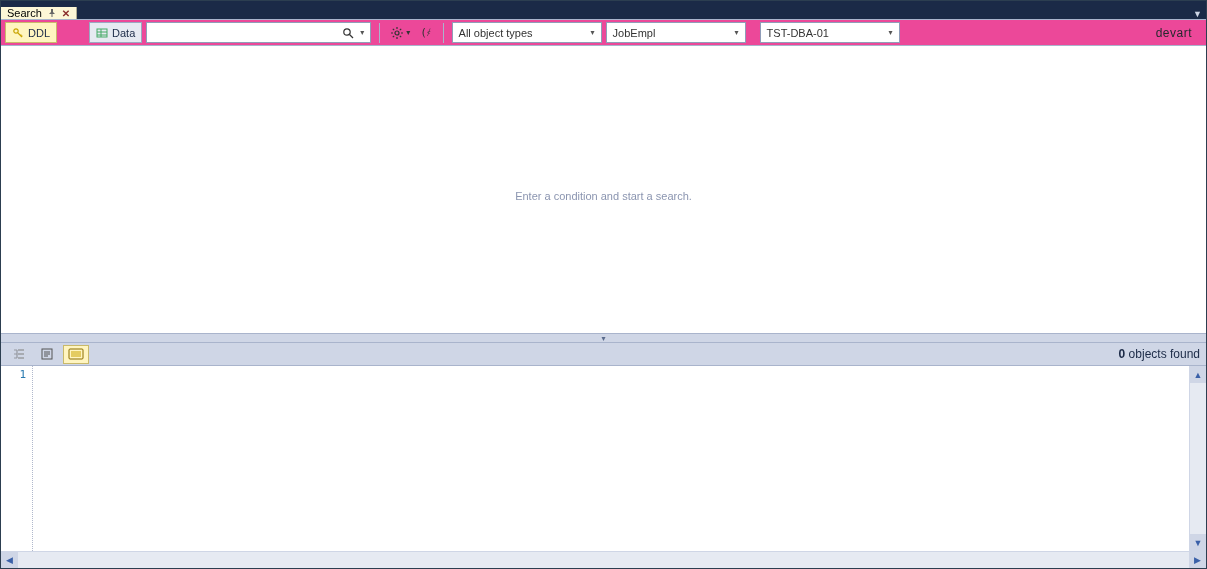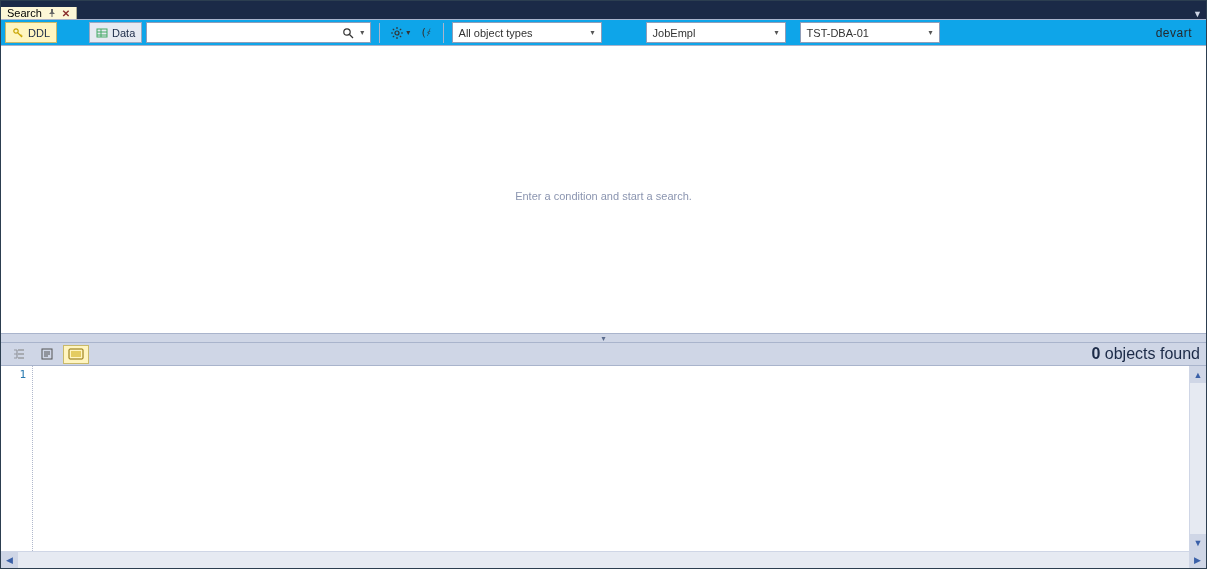--- a/index.html
+++ b/index.html
@@ -26,21 +26,21 @@
   }
   .tab .label { font-size: 11px; }
   .tab .pin, .tab .close { color: #555; font-size: 10px; cursor: pointer; }
   .tab .close { color: #8a2c2c; font-weight: bold; }
   .tabstrip-right { margin-left: auto; display: flex; align-items: center; padding-right: 4px; color: #cfd6e6; }
   .tabstrip-right .caret { font-size: 9px; cursor: pointer; }
 
   
   .toolbar {
     height: 27px;
-    background: #0ea5e9;
+    background: #ec4899;
     border-top: 1px solid #a9b4cc;
     border-bottom: 1px solid #a9b4cc;
     display: flex;
     align-items: center;
     padding: 0 4px;
     gap: 4px;
   }
   .tbtn {
     height: 21px;
     display: flex;
@@ -94,21 +94,21 @@
     display: flex;
     align-items: center;
     padding: 0 6px;
     justify-content: space-between;
     cursor: pointer;
     color: #333;
     font-size: 11px;
   }
   .combo .caret { font-size: 8px; color: #555; }
   .combo.obj { width: 150px; gap: 12px; }
-  .combo.db { width: 135px; margin-left: 40px; }
+  .combo.db { width: 135px; }
   .combo.srv { width: 135px; margin-left: 10px; }
 
   .brand {
     margin-left: auto;
     padding-right: 10px;
     color: #24292e;
     font-family: "Segoe UI", Arial, sans-serif;
     font-size: 12px;
     letter-spacing: 0.5px;
     font-weight: 400;
@@ -144,21 +144,21 @@
   .lowerbar {
     height: 23px;
     background: #cfd6e6;
     border-bottom: 1px solid #a9b4cc;
     display: flex;
     align-items: center;
     padding: 0 6px;
     gap: 4px;
   }
   .lowerbar .tbtn { height: 19px; padding: 0 4px; }
-  .lowerbar .right { margin-left: auto; color: #1b2a47; font-size: 16px; }
+  .lowerbar .right { margin-left: auto; color: #1b2a47; font-size: 12px; }
   .lowerbar .right b { font-weight: bold; }
 
   
   .editor-wrap {
     position: relative;
     height: 185px;
     display: flex;
     background: #fff;
   }
   .gutter {

